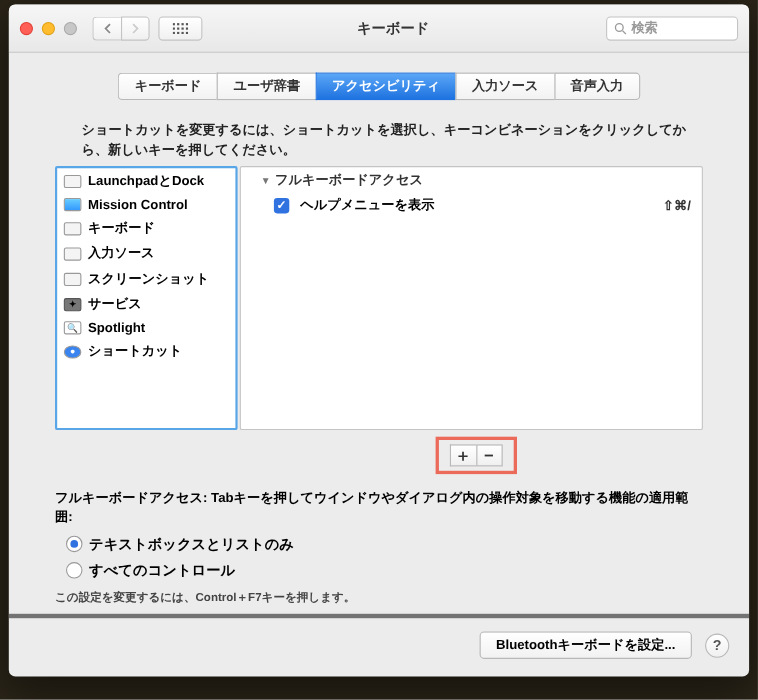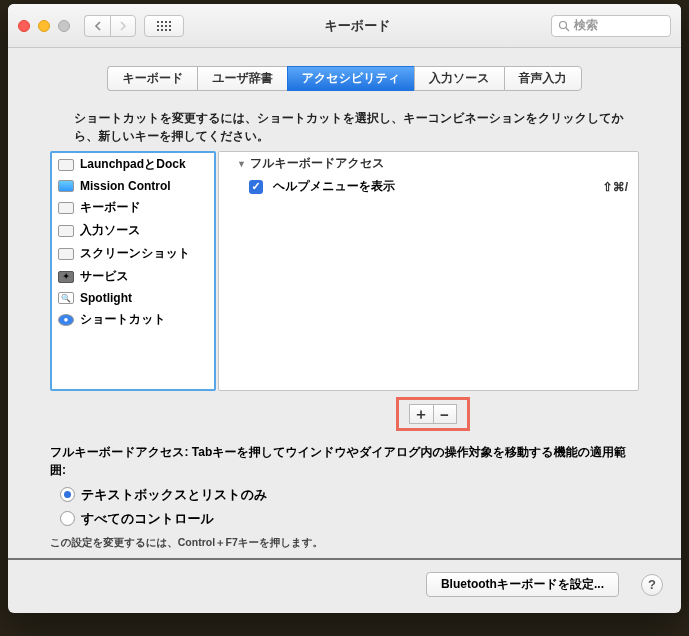--- a/index.html
+++ b/index.html
@@ -211,26 +211,26 @@
 .radio.checked::after {
   content: ""; width: 7px; height: 7px;
   background: #2f72e0; border-radius: 50%;
 }
 .hint {
   font-size: 10.5px;
   color: #444;
   padding: 2px 42px 8px;
 }
 .bottom-bar {
-  border-top: 2px solid #737373;
+  border-top: 4px solid #737373;
   padding: 12px 18px 16px;
   display: flex;
   justify-content: flex-end;
   align-items: center;
-  gap: 22px;
+  gap: 12px;
 }
 .bt-btn {
   padding: 3px 14px;
   background: linear-gradient(#fff,#f2f2f2);
   border: 1px solid #b8b8b8;
   border-radius: 4px;
   font-size: 12px;
 }
 .help-btn {
   width: 22px; height: 22px;

